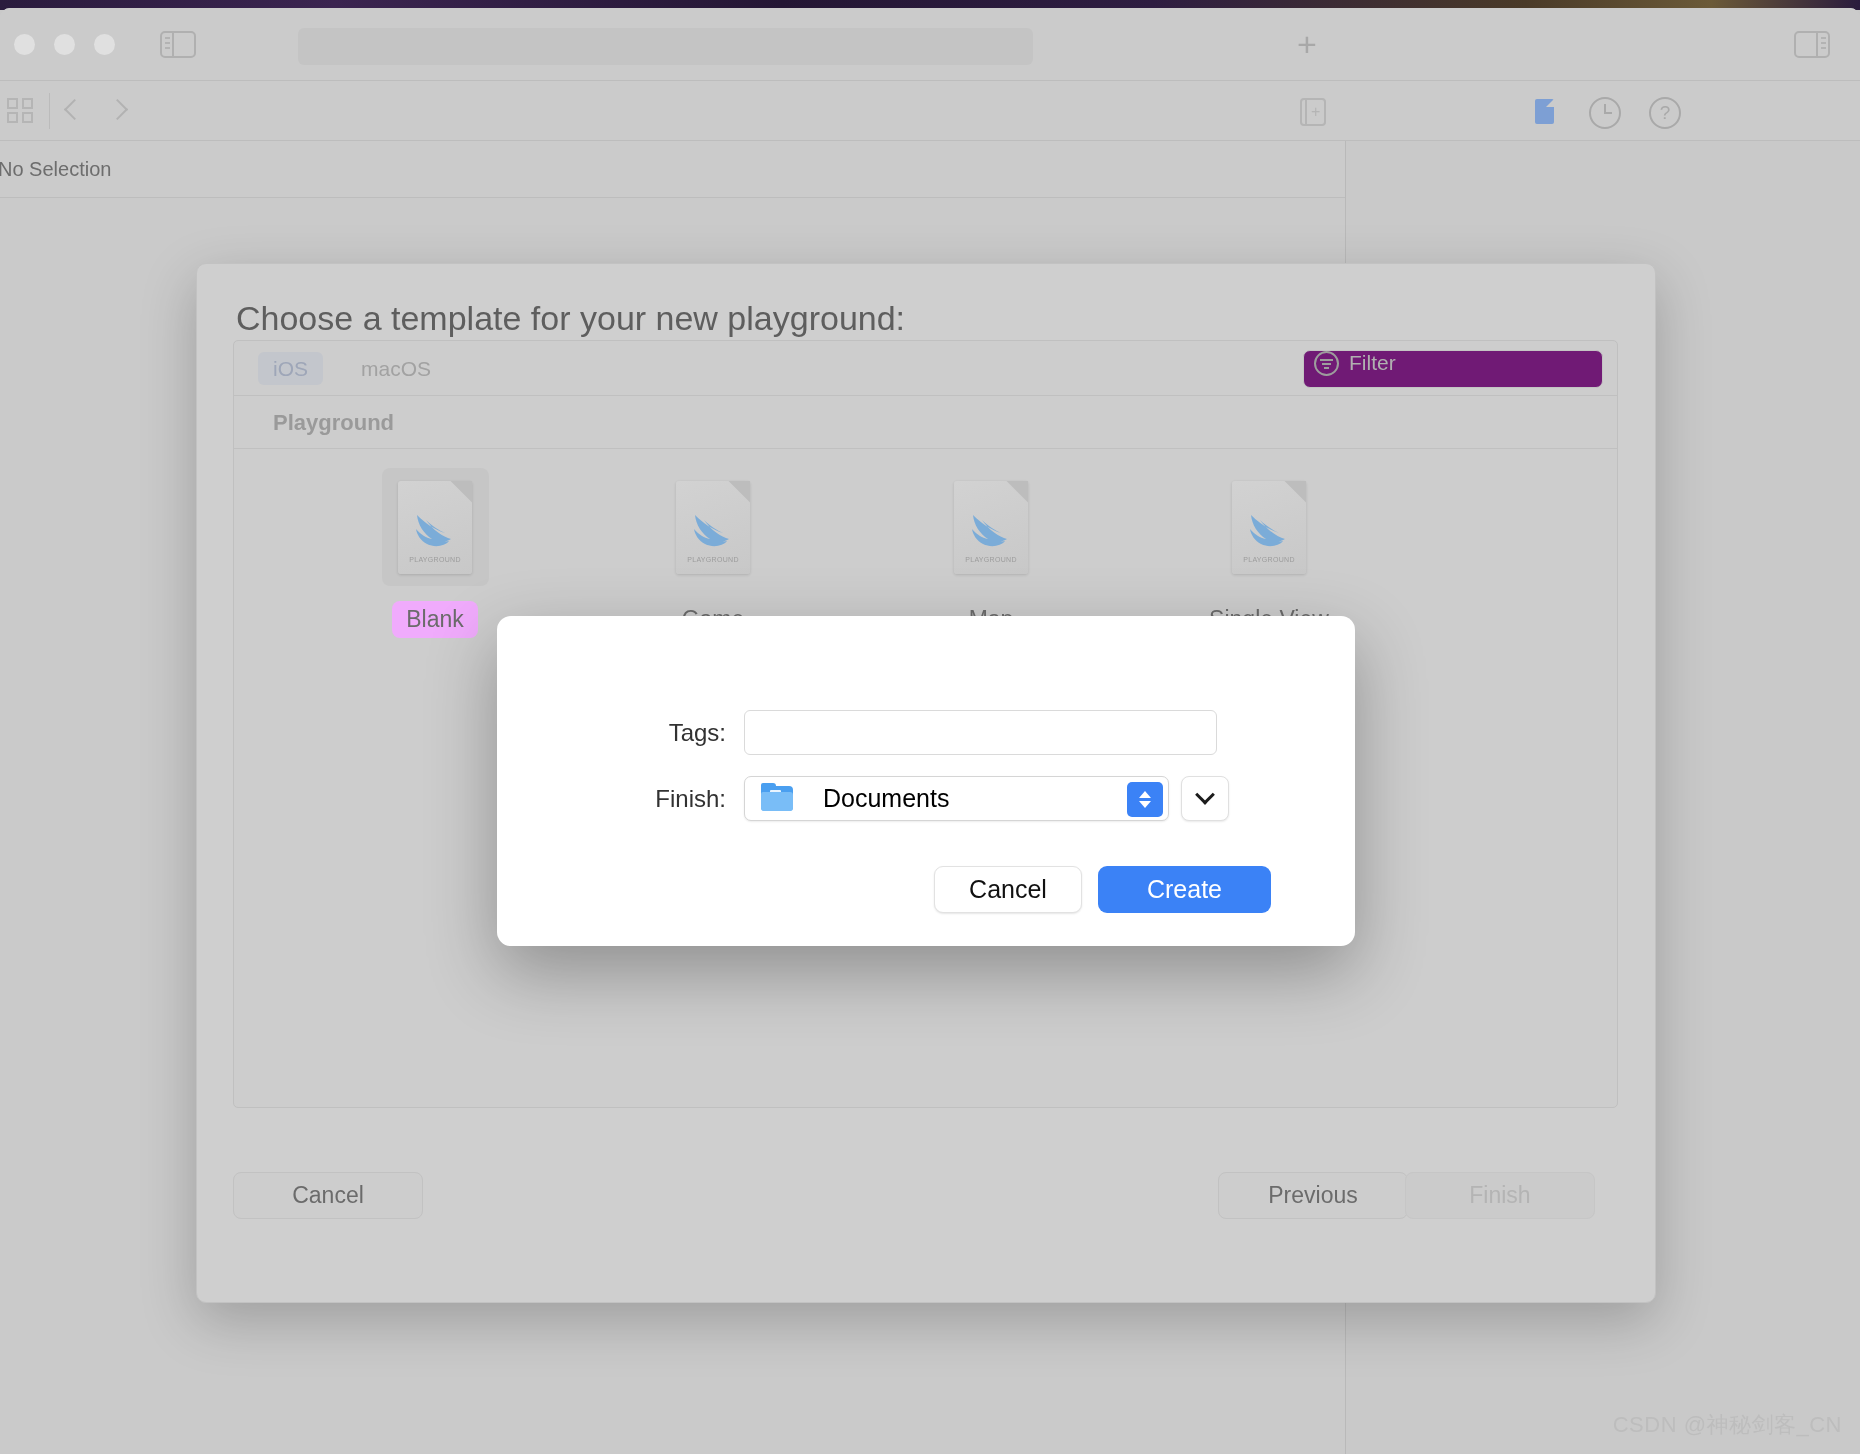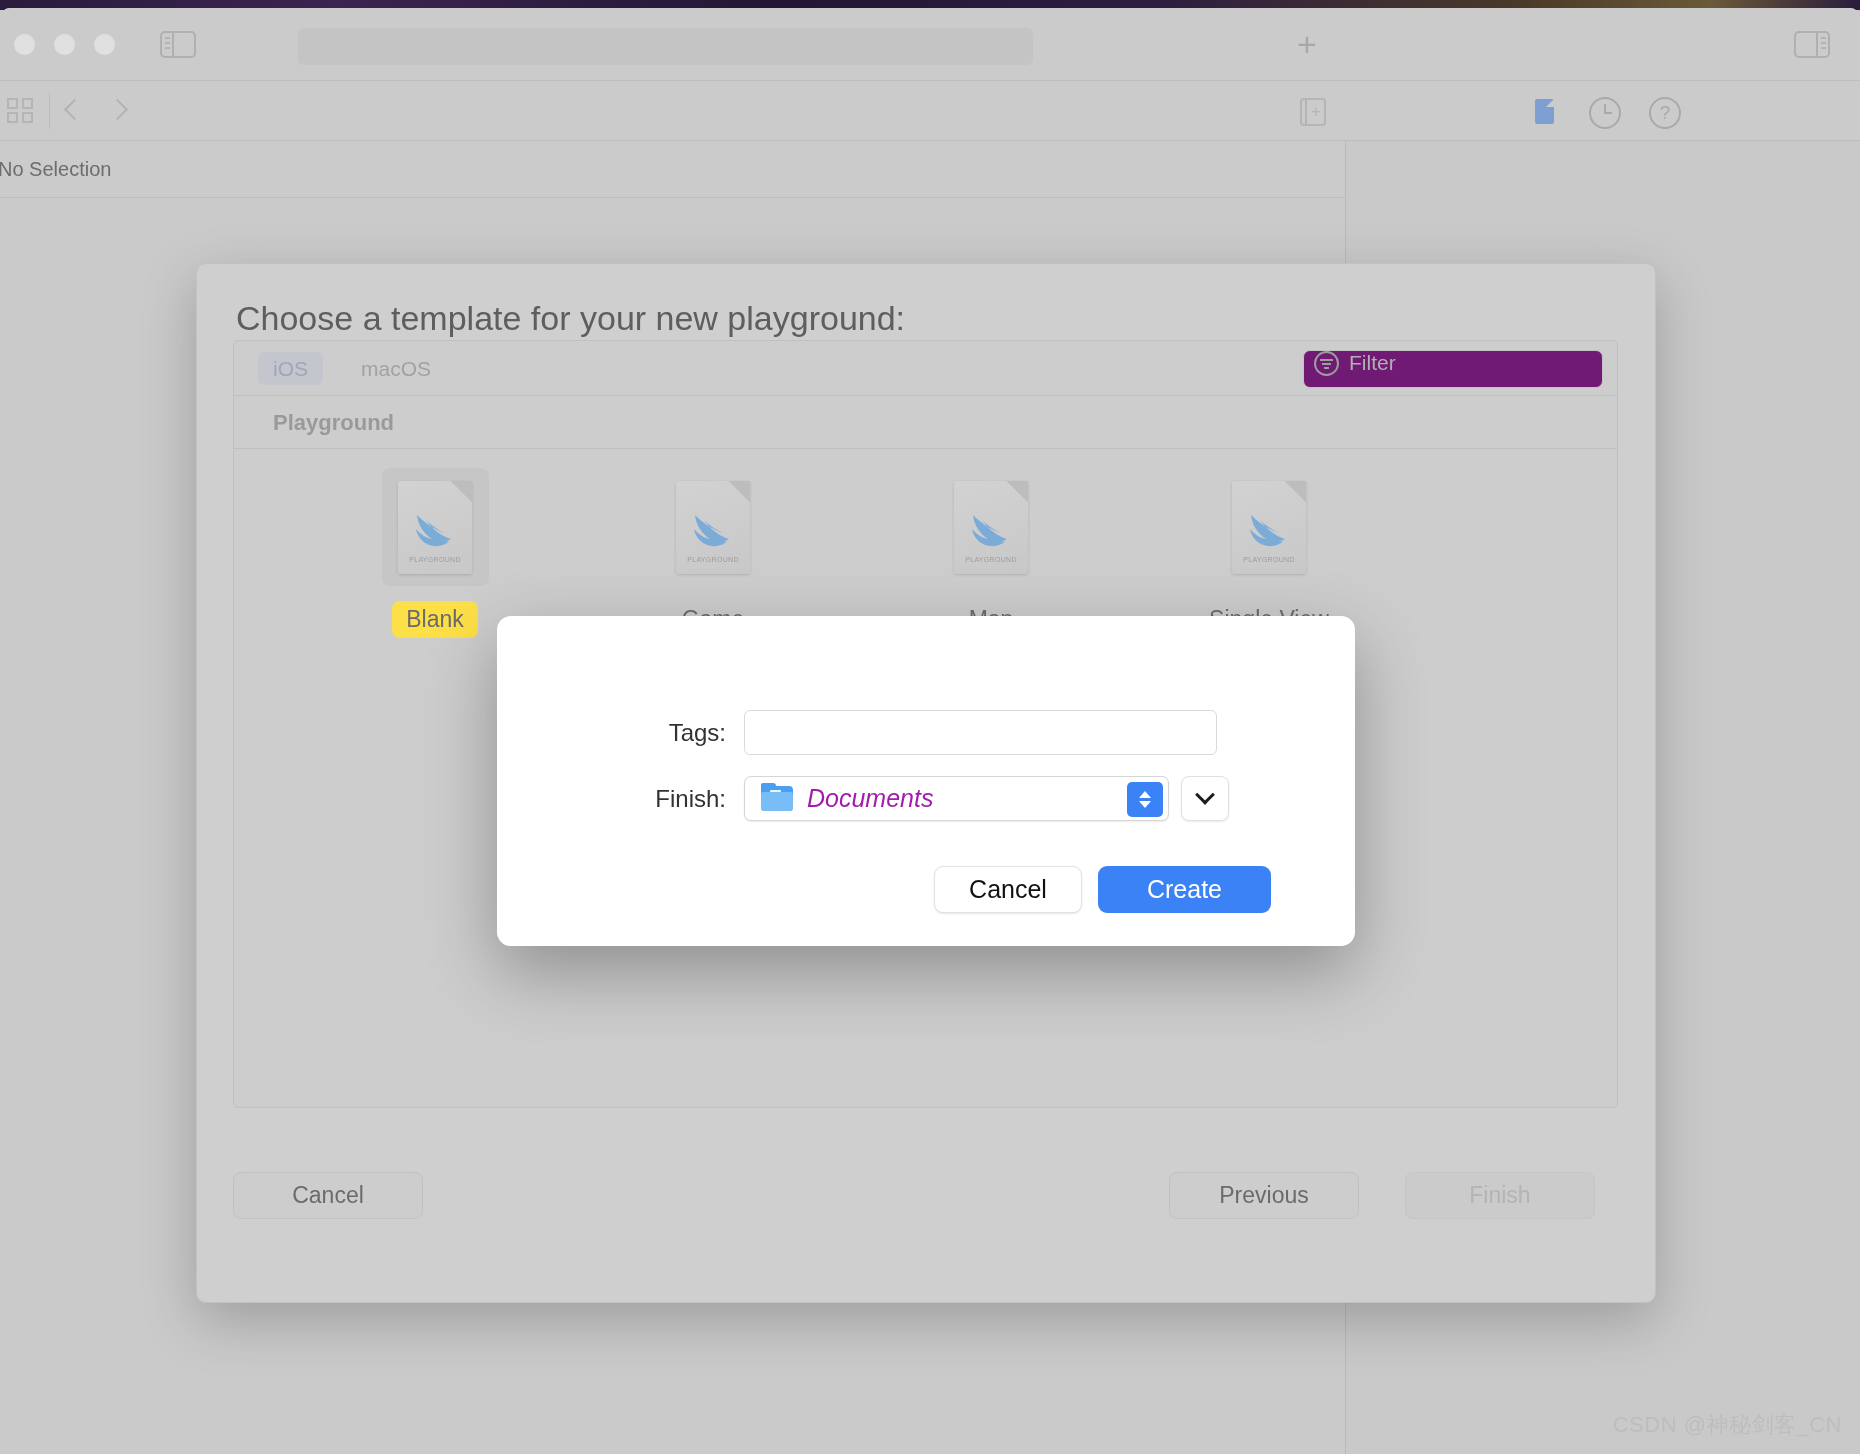--- a/index.html
+++ b/index.html
@@ -181,30 +181,30 @@
     width:48px; height:38px;
   }
   .swift-doc .pg-label {
     position:absolute; bottom:11px; left:0; right:0; text-align:center;
     font-size:7px; letter-spacing:0.3px; color:#9c9c9c;
   }
   .template-label {
     margin-top:15px; font-size:23px; color:#6b6b6b;
     padding:5px 14px; border-radius:8px;
   }
-  .template-cell.selected .template-label { background:#fde047; }
+  .template-cell.selected .template-label { background:#f0abfc; }
 
   
   .sheet-btn {
     position:absolute; height:47px; border-radius:8px;
     font-size:23px; display:flex; align-items:center; justify-content:center;
     background:#cdcdcd; border:1px solid #c2c2c2; color:#6b6b6b;
   }
   #sheet-cancel { left:36px; top:908px; width:190px; }
-  #sheet-previous { left:972px; top:908px; width:190px; }
+  #sheet-previous { left:1021px; top:908px; width:190px; }
   #sheet-finish { left:1208px; top:908px; width:190px; color:#b4b4b4; border-color:#c6c6c6; background:#cbcbcb; }
 
   
   #save-dialog {
     position:absolute; left:497px; top:608px; width:858px; height:330px;
     background:#ffffff; border-radius:14px;
     box-shadow:0 26px 70px rgba(0,0,0,0.30);
   }
   .form-row { position:absolute; left:0; width:100%; display:flex; align-items:center; }
   #row-save-as { top:30px; }
@@ -228,21 +228,21 @@
   #where-popup {
     width:425px; height:45px; border:1px solid #d5d5d5; border-radius:7px;
     background:#fff; display:flex; align-items:center; position:relative;
     box-shadow:0 1px 2px rgba(0,0,0,0.08);
   }
   #folder-icon { margin-left:16px; width:32px; height:25px; position:relative; flex:none; }
   #folder-icon .back { position:absolute; left:0; top:0; width:32px; height:25px; background:#4a9ff0; border-radius:3px 4px 4px 4px; }
   #folder-icon .tab { position:absolute; left:0; top:-3px; width:15px; height:6px; background:#4a9ff0; border-radius:2px 3px 0 0; }
   #folder-icon .front { position:absolute; left:0; top:6px; width:32px; height:19px; background:#79bdf7; border-radius:2px 3px 3px 3px; }
   #folder-icon .sheetdoc { position:absolute; left:9px; top:4px; width:11px; height:14px; background:#e9f4fe; border-radius:1px; }
-  #where-value { margin-left:14px; font-size:25px; color:#a21caf;font-style:italic; }
+  #where-value { margin-left:30px; font-size:25px; color:#000000; }
   #where-stepper {
     position:absolute; right:5px; top:5px; width:36px; height:35px;
     background:#3b82f6; border-radius:5px; display:flex; flex-direction:column;
     align-items:center; justify-content:center; gap:3px;
   }
   #where-stepper .ar { width:0; height:0; border-left:6px solid transparent; border-right:6px solid transparent; }
   #where-stepper .up { border-bottom:7px solid #fff; }
   #where-stepper .dn { border-top:7px solid #fff; }
 
   #where-expand {

